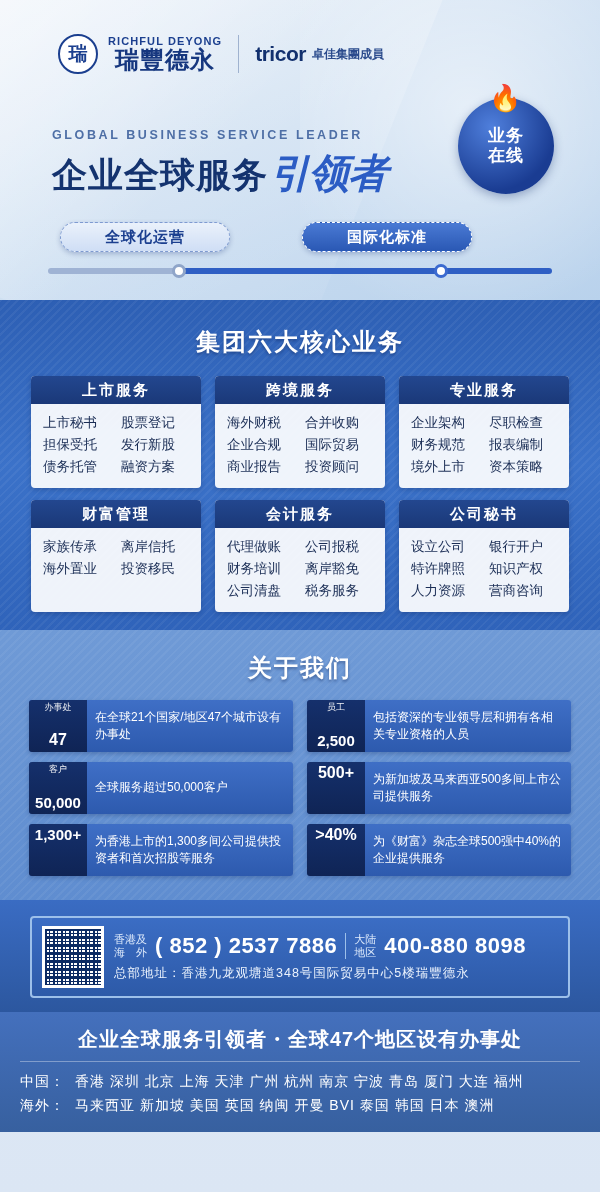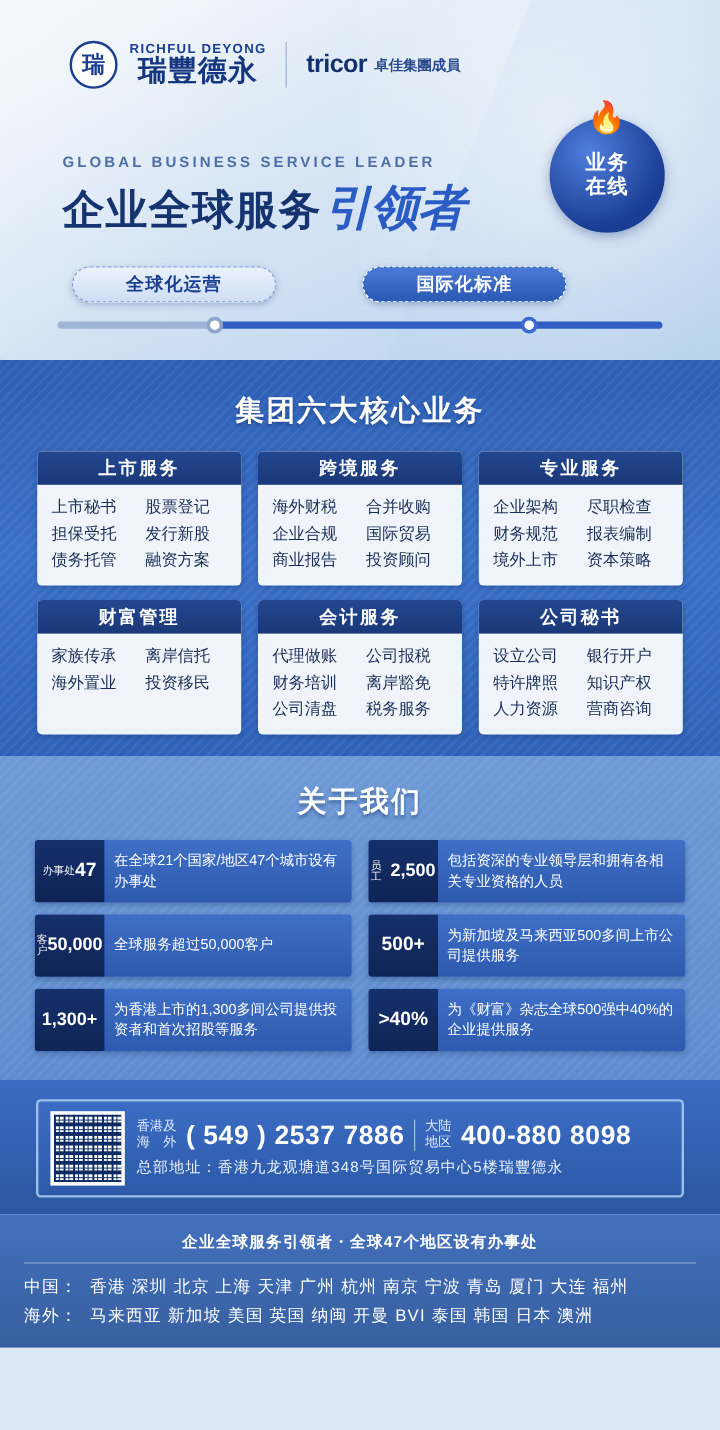--- a/index.html
+++ b/index.html
@@ -160,22 +160,22 @@
   .fact {
     display:flex;align-items:stretch;
     border-radius:3px;overflow:hidden;
     background:linear-gradient(180deg,#3f6fc6,#2d5aae);
     box-shadow:0 2px 4px rgba(10,30,80,.25);
     min-height:52px;
   }
   .fact-badge {
     width:58px;flex:0 0 58px;
     background:linear-gradient(180deg,#15306c,#0f2455);
-    color:#fff;display:flex;flex-direction:row;
-    align-items:center;justify-content:center;line-height:1.05;
+    color:#fff;display:flex;flex-direction:column;
+    align-items:center;justify-content:space-between;line-height:1.05;
     padding:3px 2px;
   }
   .fact-badge .lbl { font-size:9px; letter-spacing:0; opacity:.95;}
   .fact-badge .num { font-size:16px;font-weight:bold; }
   .fact-badge.big .num { font-size:15px; }
   .fact-text {
     flex:1;color:#fff;font-size:12px;line-height:1.45;
     display:flex;align-items:center;padding:6px 8px;
   }
 
@@ -209,21 +209,21 @@
   .addr {
     margin-top:6px;font-size:12.5px;color:#eaf2fd;letter-spacing:1px;
   }
 
   
   .footer {
     background:linear-gradient(180deg,#4470bd,#37609f);
     padding:10px 0 14px;
   }
   .footer-title {
-    text-align:center;color:#fff;font-size:13px;font-weight:bold;letter-spacing:1px;
+    text-align:center;color:#fff;font-size:20px;font-weight:bold;letter-spacing:1px;
     padding:4px 0 8px;
   }
   .footer-rule{width:560px;height:1px;background:rgba(255,255,255,.35);margin:0 auto 8px;}
   .footer-line {
     color:#fff;font-size:14px;padding:3px 20px;letter-spacing:1px;
     display:flex;gap:10px;
   }
   .footer-line .lead { font-weight:normal; }
 </style>
 </head>
@@ -439,21 +439,21 @@
     <div class="contact-box">
       <div class="qr">
         <div class="qr-inner"></div>
       </div>
       <div class="contact-right">
         <div class="phones">
           <div class="reg">
             <div>香港及</div>
             <div>海　外</div>
           </div>
-          <div class="phone-num">( 549 ) 2537 7886</div>
+          <div class="phone-num">( 852 ) 2537 7886</div>
           <div class="vline"></div>
           <div class="reg">
             <div>大陆</div>
             <div>地区</div>
           </div>
           <div class="phone-num">400-880 8098</div>
         </div>
         <div class="addr">总部地址：香港九龙观塘道348号国际贸易中心5楼瑞豐德永</div>
       </div>
     </div>

